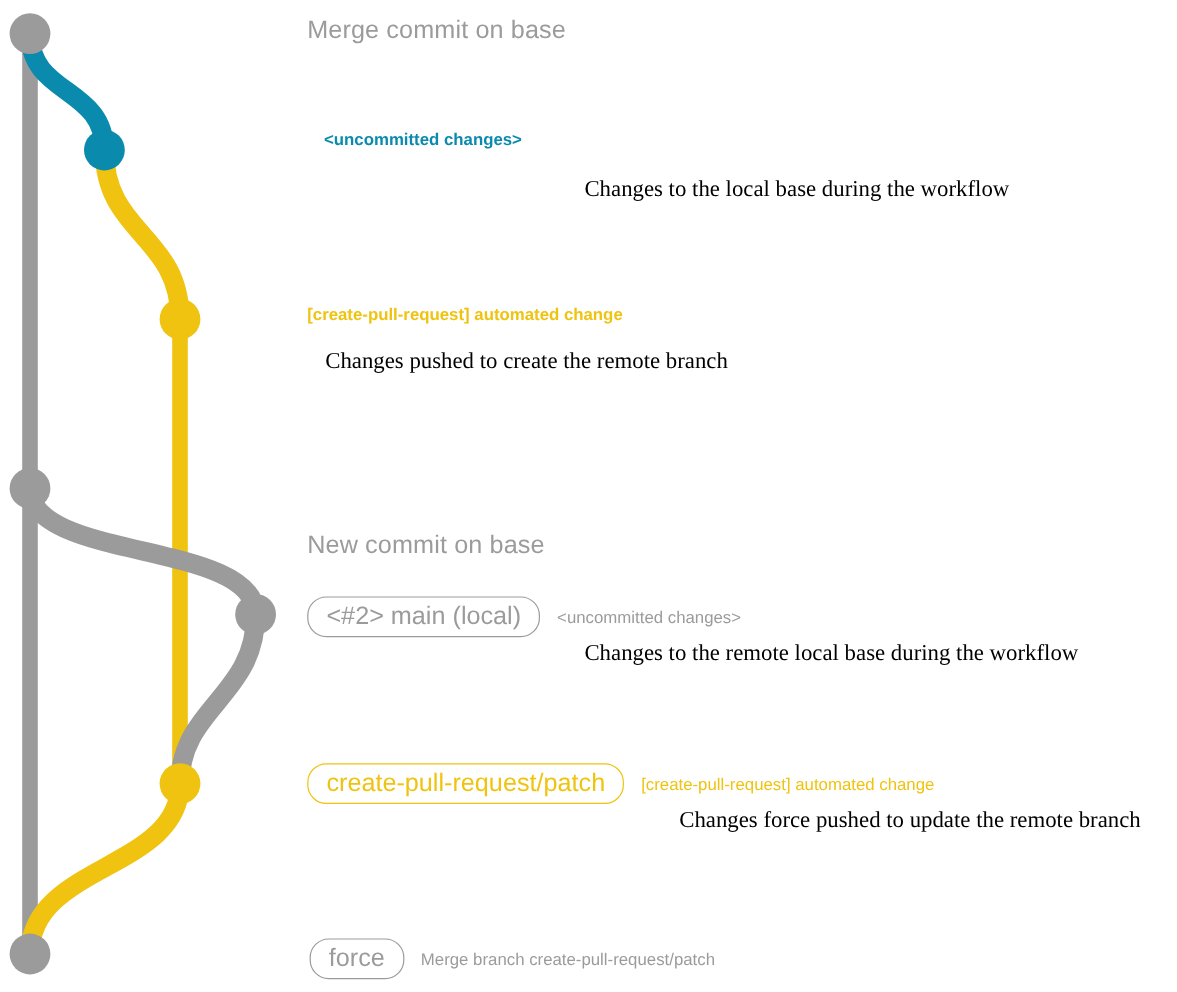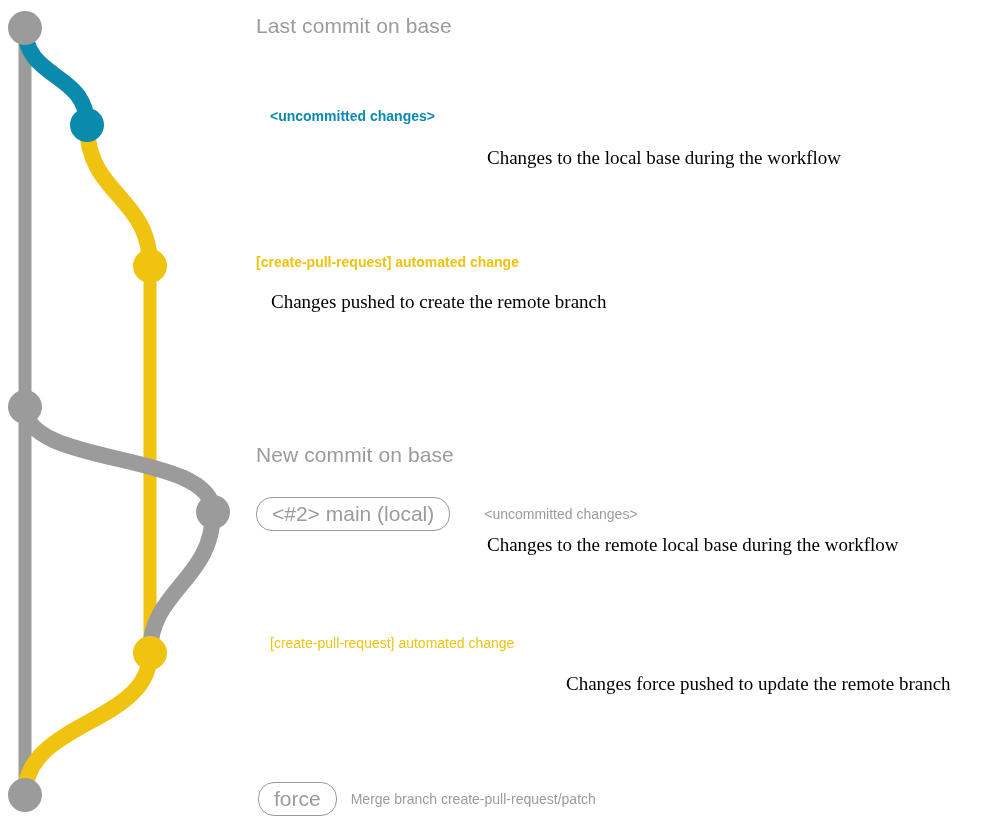--- a/index.html
+++ b/index.html
@@ -102,44 +102,45 @@
   <circle cx="25" cy="28" r="17" fill="#9b9b9b"></circle>
   <circle cx="87" cy="125" r="17" fill="#0a8aad"></circle>
   <circle cx="150" cy="266" r="17" fill="#efc30f"></circle>
   <circle cx="25" cy="407" r="17" fill="#9b9b9b"></circle>
   <circle cx="213" cy="512" r="17" fill="#9b9b9b"></circle>
   <circle cx="150" cy="653" r="17" fill="#efc30f"></circle>
   <circle cx="25" cy="795" r="17" fill="#9b9b9b"></circle>
 </svg>
 
 <div class="row heading c-gray" style="left:256px; top:14px;">
-  <span>Last commit on base</span>
+  <span>Merge commit on base</span>
 </div>
 
 <div class="row" style="left:256px; top:109px;">
   <span class="subject bold c-blue">&lt;uncommitted changes&gt;</span>
 </div>
 <div class="note" style="left:487px; top:147px;">Changes to the local base during the workflow</div>
 
 <div class="row" style="left:256px; top:255px;">
   <span class="subject bold c-yellow" style="margin-left:0;">[create-pull-request] automated change</span>
 </div>
 <div class="note" style="left:271px; top:291px;">Changes pushed to create the remote branch</div>
 
 <div class="row heading c-gray" style="left:256px; top:399px;margin-top:44px;">
   <span>New commit on base</span>
 </div>
 
-<div class="row" style="left:256px; top:497px;gap:20px;">
+<div class="row" style="left:256px; top:497px;">
   <span class="badge thin c-gray">&lt;#2&gt; main (local)</span>
   <span class="subject c-gray">&lt;uncommitted changes&gt;</span>
 </div>
 <div class="note" style="left:487px; top:534px;">Changes to the remote local base during the workflow</div>
 
 <div class="row" style="left:256px; top:636px;">
+  <span class="badge thin c-yellow">create-pull-request/patch</span>
   <span class="subject c-yellow">[create-pull-request] automated change</span>
 </div>
 <div class="note" style="left:566px; top:673px;">Changes force pushed to update the remote branch</div>
 
 <div class="row" style="left:258px; top:782px;">
   <span class="badge thin c-gray">force</span>
   <span class="subject c-gray">Merge branch create-pull-request/patch</span>
 </div>
 
 </body></html>

